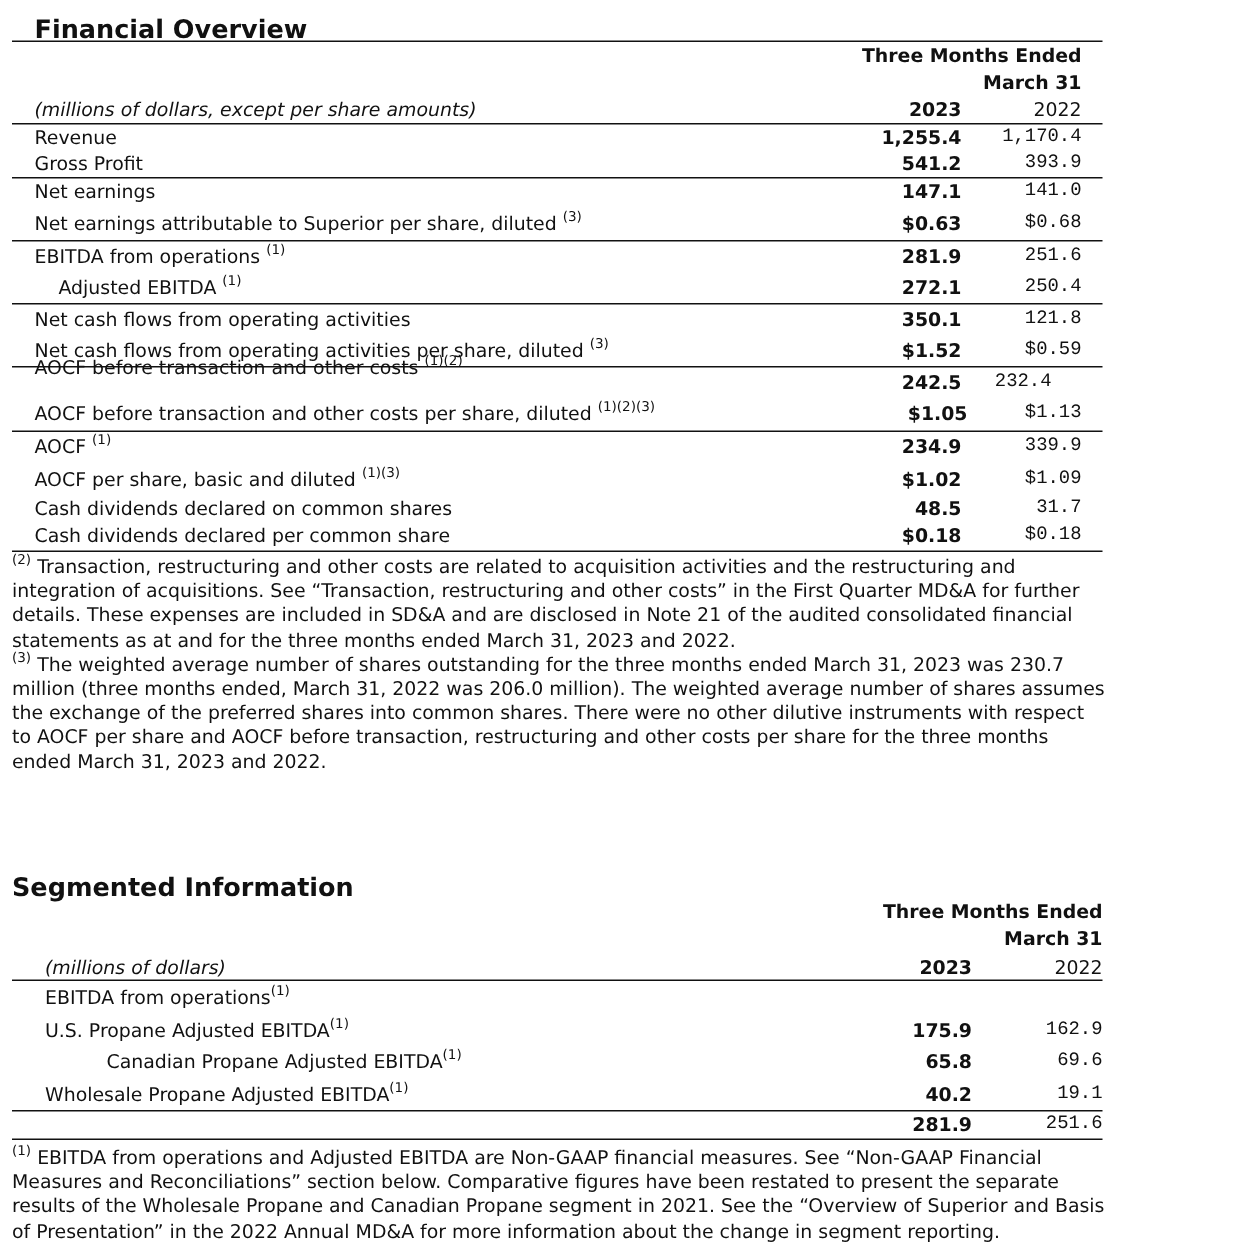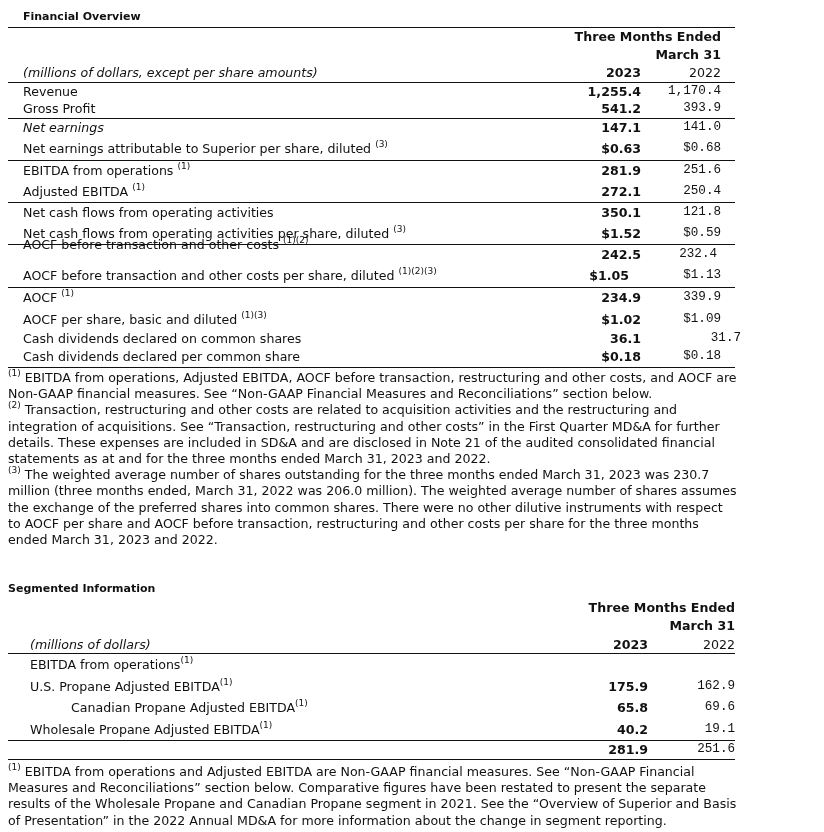--- a/index.html
+++ b/index.html
@@ -1,17 +1,17 @@
 <!DOCTYPE html>
 <html><head>
 <meta charset="utf-8">
 <style>
   html, body { margin:0; padding:0; background:#ffffff; }
   body { width:824px; height:832px; overflow:hidden; font-family:"DejaVu Sans", sans-serif; font-size:12.6px; color:#111; position:relative; }
-  .title { position:absolute; font-weight:bold; font-size:11px;text-align:center; }
+  .title { position:absolute; font-weight:bold; font-size:17px;text-align:center; }
   .hline { position:absolute; height:0; border-top:1.4px solid #111; }
   .lbl { position:absolute; white-space:nowrap; }
   .v23 { position:absolute; text-align:right; font-weight:bold; }
   .v22 { position:absolute; text-align:right;font-family:Liberation Mono, monospace; }
   sup { font-size:9px; vertical-align:6px; line-height:0; }
   .hdr { position:absolute; font-weight:bold; text-align:right; white-space:nowrap; }
   .it { font-style:italic; }
   .note { position:absolute; left:8px; width:730px; line-height:16.2px; font-size:12.6px; }
   .note p { margin:0; }
 </style>
@@ -29,65 +29,64 @@
 <div class="hline" style="left:8px; top:82px; width:727px;"></div>
 
 <div id="fo-rows">
     <div class="lbl" style="left: 23px; top: 84px;"><span>Revenue</span></div>
     <div class="v23" style="left: 560px; width: 81px; top: 84px;">1,255.4</div>
     <div class="v22" style="left: 640px; width: 81px; top: 84px;">1,170.4</div>
     <div class="lbl" style="left: 23px; top: 101px;"><span>Gross Profit</span></div>
     <div class="v23" style="left: 560px; width: 81px; top: 101px;">541.2</div>
     <div class="v22" style="left: 640px; width: 81px; top: 101px;">393.9</div>
     <div class="hline" style="left: 8px; width: 727px; top: 118px;"></div>
-    <div class="lbl" style="left: 23px; top: 120px; font-style: italic;"><span>Net earnings</span></div>
+    <div class="lbl" style="left: 23px; top: 120px;"><span>Net earnings</span></div>
     <div class="v23" style="left: 560px; width: 81px; top: 120px;">147.1</div>
     <div class="v22" style="left: 640px; width: 81px; top: 120px;">141.0</div>
     <div class="lbl" style="left: 23px; top: 141px;"><span>Net earnings attributable to Superior per share, diluted </span><sup>(3)</sup></div>
     <div class="v23" style="left: 560px; width: 81px; top: 141px;">$0.63</div>
     <div class="v22" style="left: 640px; width: 81px; top: 141px;">$0.68</div>
     <div class="hline" style="left: 8px; width: 727px; top: 160px;"></div>
     <div class="lbl" style="left: 23px; top: 163px;"><span>EBITDA from operations </span><sup>(1)</sup></div>
     <div class="v23" style="left: 560px; width: 81px; top: 163px;">281.9</div>
     <div class="v22" style="left: 640px; width: 81px; top: 163px;">251.6</div>
-    <div class="lbl" style="left: 23px; top: 184px;"><span>Adjusted EBITDA </span><sup>(1)</sup></div>
+    <div class="lbl" style="left: 39px; top: 184px;"><span>Adjusted EBITDA </span><sup>(1)</sup></div>
     <div class="v23" style="left: 560px; width: 81px; top: 184px;">272.1</div>
     <div class="v22" style="left: 640px; width: 81px; top: 184px;">250.4</div>
     <div class="hline" style="left: 8px; width: 727px; top: 202px;"></div>
     <div class="lbl" style="left: 23px; top: 205px;"><span>Net cash flows from operating activities</span></div>
     <div class="v23" style="left: 560px; width: 81px; top: 205px;">350.1</div>
     <div class="v22" style="left: 640px; width: 81px; top: 205px;">121.8</div>
     <div class="lbl" style="left: 23px; top: 226px;"><span>Net cash flows from operating activities per share, diluted </span><sup>(3)</sup></div>
     <div class="v23" style="left: 560px; width: 81px; top: 226px;">$1.52</div>
     <div class="v22" style="left: 640px; width: 81px; top: 226px;">$0.59</div>
     <div class="hline" style="left: 8px; width: 727px; top: 244px;"></div>
     <div class="lbl" style="left: 23px; top: 237px;"><span>AOCF before transaction and other costs </span><sup>(1)(2)</sup></div>
     <div class="v23" style="left: 560px; width: 81px; top: 247px;">242.5</div>
-    <div class="v22" style="left: 636px; width: 81px; top: 247px;">232.4</div>
+    <div class="v22" style="left: 620px; width: 81px; top: 247px;">232.4</div>
     <div class="lbl" style="left: 23px; top: 268px;"><span>AOCF before transaction and other costs per share, diluted </span><sup>(1)(2)(3)</sup></div>
-    <div class="v23" style="left: 548px; width: 81px; top: 268px;">$1.05</div>
+    <div class="v23" style="left: 564px; width: 81px; top: 268px;">$1.05</div>
     <div class="v22" style="left: 640px; width: 81px; top: 268px;">$1.13</div>
     <div class="hline" style="left: 8px; width: 727px; top: 287px;"></div>
     <div class="lbl" style="left: 23px; top: 290px;"><span>AOCF </span><sup>(1)</sup></div>
     <div class="v23" style="left: 560px; width: 81px; top: 290px;">234.9</div>
     <div class="v22" style="left: 640px; width: 81px; top: 290px;">339.9</div>
     <div class="lbl" style="left: 23px; top: 312px;"><span>AOCF per share, basic and diluted </span><sup>(1)(3)</sup></div>
     <div class="v23" style="left: 560px; width: 81px; top: 312px;">$1.02</div>
     <div class="v22" style="left: 640px; width: 81px; top: 312px;">$1.09</div>
     <div class="lbl" style="left: 23px; top: 331px;"><span>Cash dividends declared on common shares</span></div>
-    <div class="v23" style="left: 560px; width: 81px; top: 331px;">36.1</div>
-    <div class="v22" style="left: 640px; width: 81px; top: 331px; padding-left: 20px;">31.7</div>
+    <div class="v23" style="left: 560px; width: 81px; top: 331px;">48.5</div>
+    <div class="v22" style="left: 640px; width: 81px; top: 331px;">31.7</div>
     <div class="lbl" style="left: 23px; top: 349px;"><span>Cash dividends declared per common share</span></div>
     <div class="v23" style="left: 560px; width: 81px; top: 349px;">$0.18</div>
     <div class="v22" style="left: 640px; width: 81px; top: 349px;">$0.18</div>
     <div class="hline" style="left: 8px; width: 727px; top: 367px;"></div>
   </div>
 
 <div class="note" id="fo-notes" style="top:370px;">
-    <p><sup>(1)</sup><span> EBITDA from operations, Adjusted EBITDA, AOCF before transaction, restructuring and other costs, and AOCF are Non-GAAP financial measures. See “Non-GAAP Financial Measures and Reconciliations” section below.</span></p>
     <p><sup>(2)</sup><span> Transaction, restructuring and other costs are related to acquisition activities and the restructuring and integration of acquisitions. See “Transaction, restructuring and other costs” in the First Quarter MD&amp;A for further details. These expenses are included in SD&amp;A and are disclosed in Note 21 of the audited consolidated financial statements as at and for the three months ended March 31, 2023 and 2022.</span></p>
     <p><sup>(3)</sup><span> The weighted average number of shares outstanding for the three months ended March 31, 2023 was 230.7 million (three months ended, March 31, 2022 was 206.0 million). The weighted average number of shares assumes the exchange of the preferred shares into common shares. There were no other dilutive instruments with respect to AOCF per share and AOCF before transaction, restructuring and other costs per share for the three months ended March 31, 2023 and 2022.</span></p>
   </div>
 
 <div class="title" style="left:8px; top:582px;">Segmented Information</div>
 <div class="hdr" style="left:555px; top:600px; width:180px;">Three Months Ended</div>
 <div class="hdr" style="left:555px; top:618px; width:180px;">March 31</div>
 <div class="lbl it" style="left:30px; top:637px;">(millions of dollars)</div>
 <div class="hdr" style="left:570px; top:637px; width:78px;">2023</div>
 <div class="hdr" style="left:650px; top:637px; width:85px; font-weight:normal;">2022</div>

